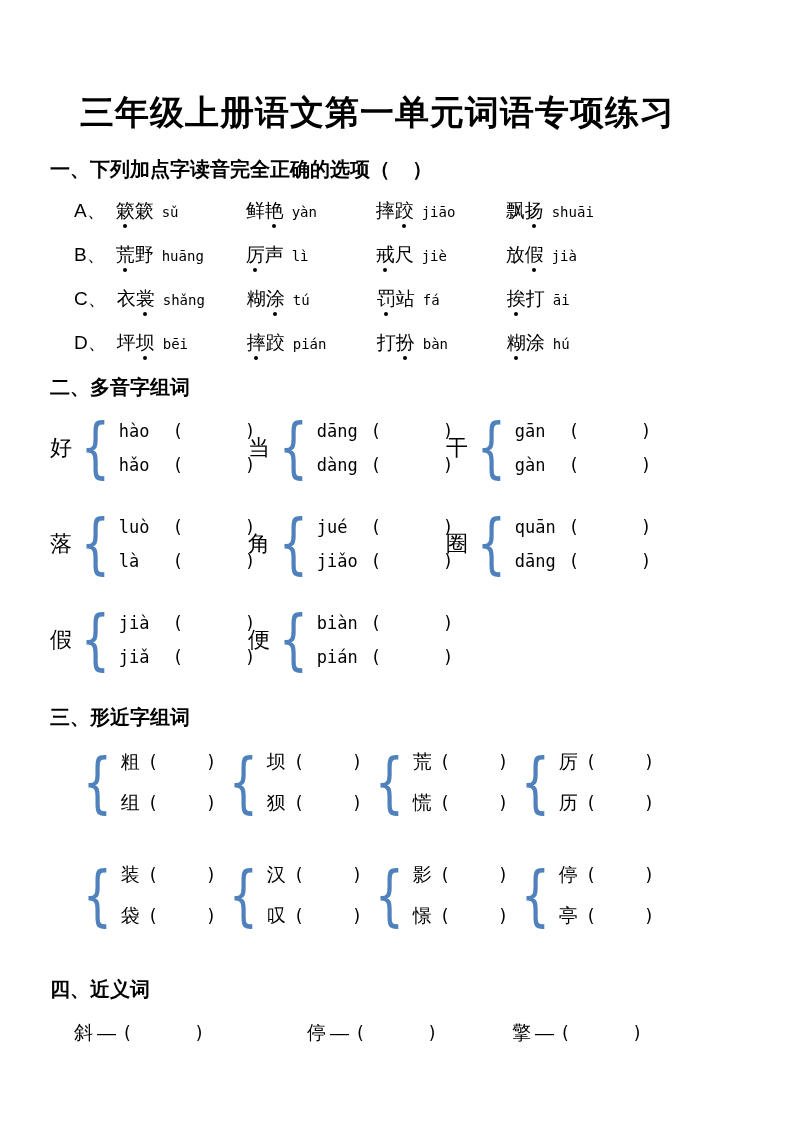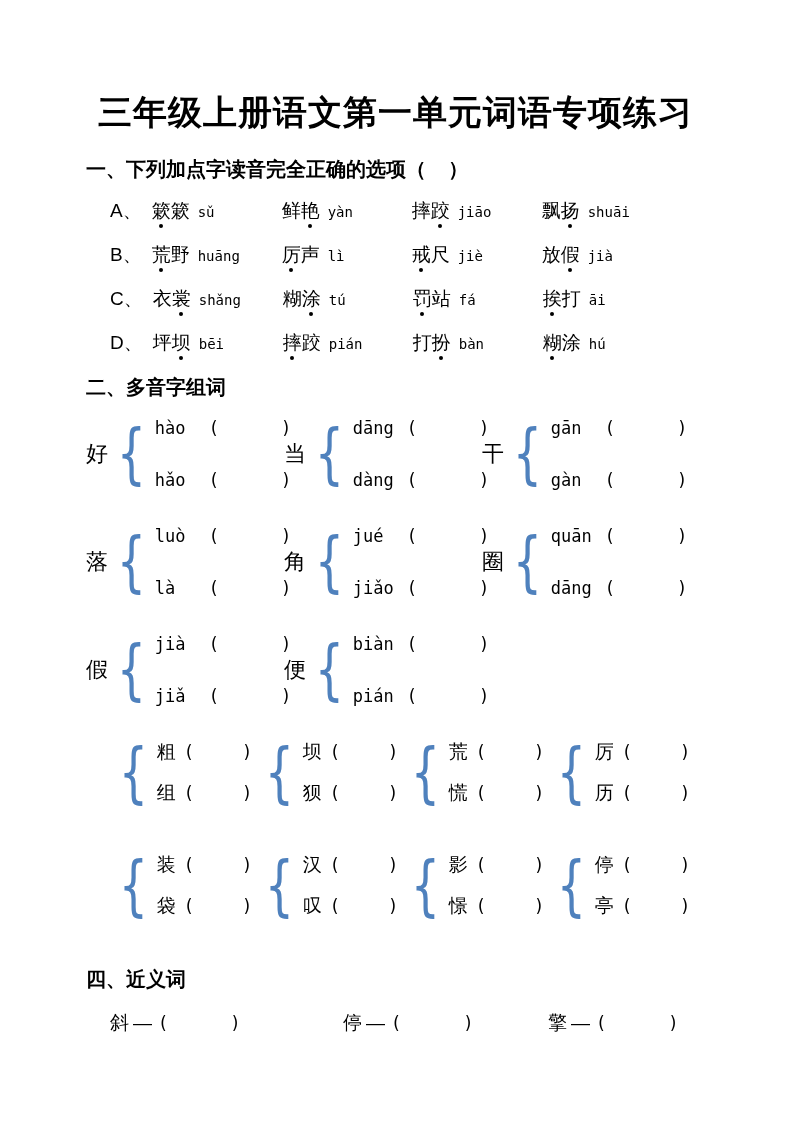--- a/index.html
+++ b/index.html
@@ -2,21 +2,21 @@
 <html><head>
 <meta charset="utf-8">
 <style>
   * { margin:0; padding:0; box-sizing:border-box; }
   html,body { background:#ffffff; }
   .page {
     width:793px; height:1122px; background:#ffffff; margin:0 auto;
     font-family:"Liberation Sans", sans-serif; color:#000;
     overflow:hidden; position:relative;
   }
-  .content { padding:90px 88px 0 86px; }
+  .content { padding:90px 88px 0 50px; }
 
   .doc-title {
     font-size:34px; font-weight:800; text-align:center;
     letter-spacing:1px; line-height:1.3; margin-bottom:22px;
     white-space:nowrap;
   }
 
   .sec-heading {
     font-size:20px; font-weight:700; line-height:26px;
     margin-top:3px; margin-bottom:16px; white-space:pre;
@@ -41,21 +41,21 @@
     font-size:64px; line-height:1; display:inline-block;
     transform:scale(0.72, 1.02); font-weight:400; margin:0 3px;
     user-select:none;
   }
 
   
   .poly-row { display:flex; align-items:center; margin-top:12px; margin-bottom:32px; }
   .poly-group { display:flex; align-items:center; width:198px; }
   .poly-group:last-child { width:auto; }
   .poly-char { font-size:22px; }
-  .readings { display:flex; flex-direction:column; row-gap:28px; }
+  .readings { display:flex; flex-direction:column; row-gap:10px; }
   .reading { display:flex; align-items:baseline; font-size:17px; line-height:24px; }
   .r-py { font-family:"DejaVu Sans Mono", monospace; min-width:54px; }
 
   .blank { display:inline-flex; align-items:baseline; font-family:"DejaVu Sans Mono", monospace; font-size:17px; }
   .sp { display:inline-block; }
   .sp-lg { width:62px; }
   .sp-md { width:48px; }
 
   
   .pair-row { display:flex; align-items:center; margin-left:24px; margin-bottom:48px; }
@@ -361,20 +361,21 @@
               <span class="blank">
                 <span>(</span>
                 <span class="sp sp-lg"></span>
                 <span>)</span>
               </span>
             </span>
         </div>
       </div>
     </div>
 
+    <div class="sec-heading">三、形近字组词</div>
 
     <div class="pair-row first">
       <div class="pair-group">
         <span class="brace">{</span>
         <div class="pair-lines">
           <span class="pair-line">
               <span class="ch">粗</span>
               <span class="blank">
                 <span>(</span>
                 <span class="sp sp-md"></span>

